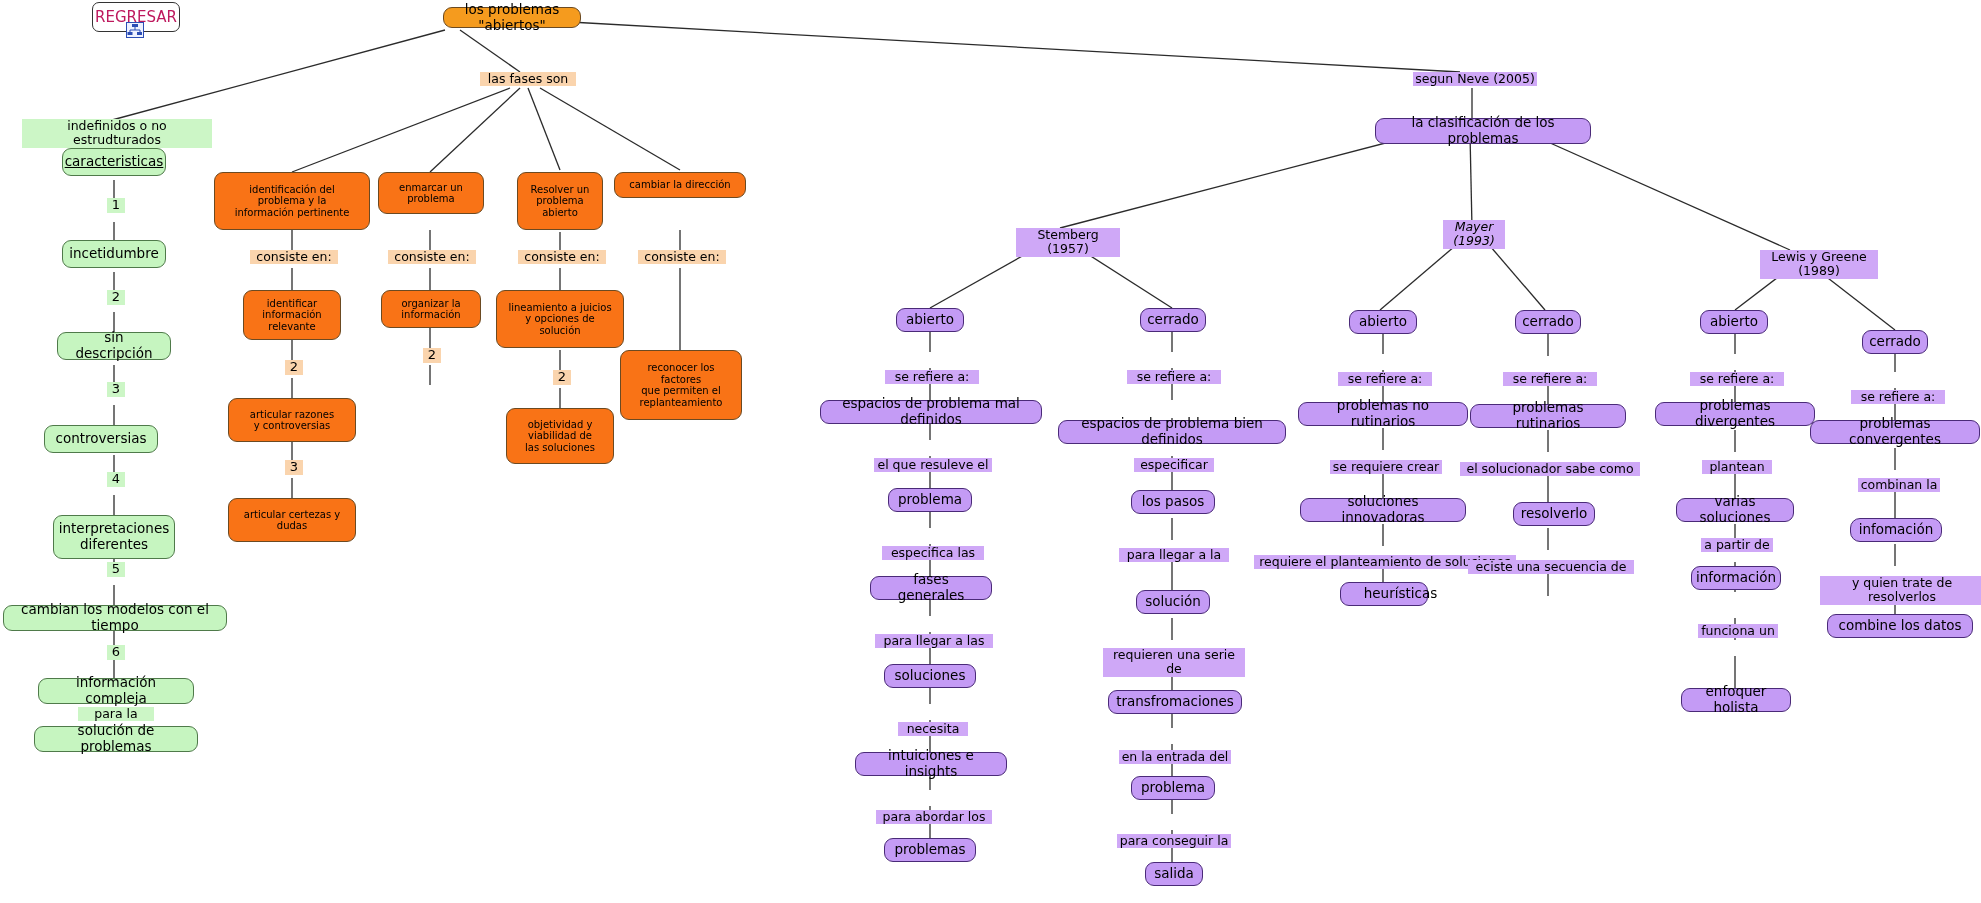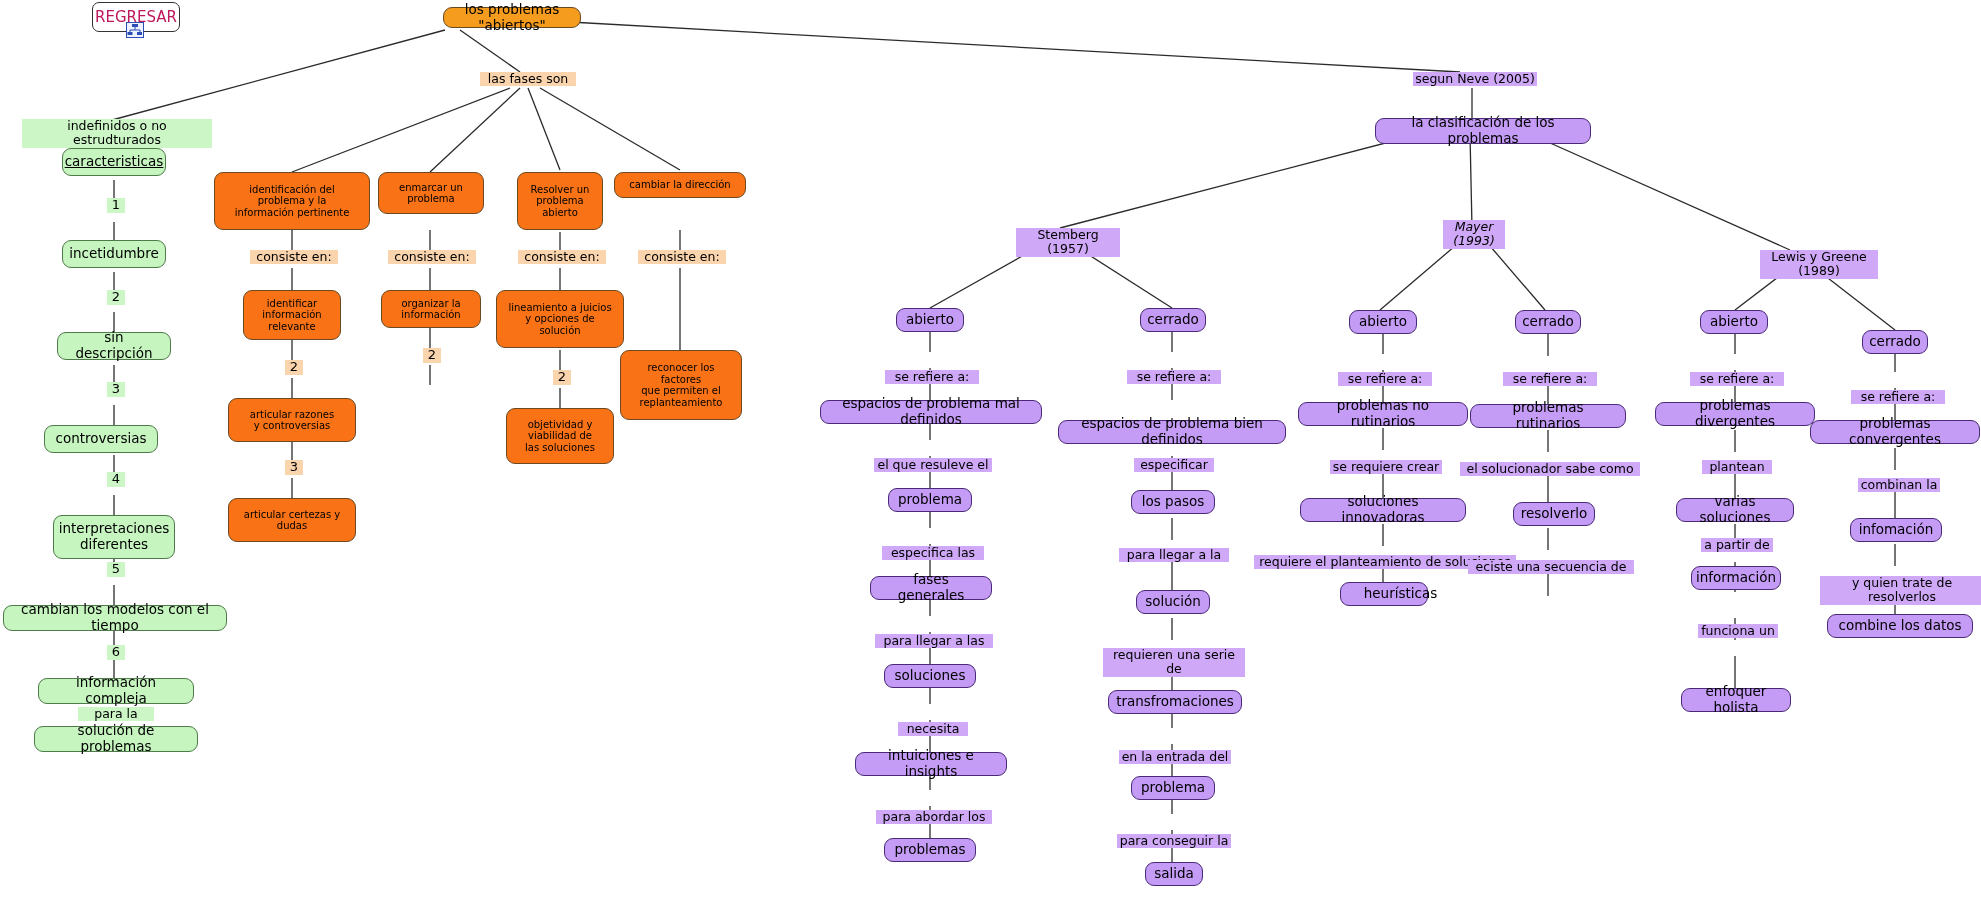--- a/index.html
+++ b/index.html
@@ -323,17 +323,17 @@
   <div class="node purple" style="left:1676px;top:498px;width:118px;height:24px;">varias soluciones</div>
   <div class="lbl purple" style="left:1701px;top:538px;width:68px;">a partir de</div>
   <div class="node purple" style="left:1691px;top:566px;width:90px;height:24px;">información</div>
   <div class="lbl purple" style="left:1698px;top:624px;width:76px;">funciona un</div>
   <div class="node purple" style="left:1681px;top:688px;width:110px;height:24px;">enfoquer holista</div>
 
   <div class="node purple" style="left:1862px;top:330px;width:66px;height:24px;">cerrado</div>
   <div class="lbl purple" style="left:1851px;top:390px;width:90px;">se refiere a:</div>
   <div class="node purple" style="left:1810px;top:420px;width:170px;height:24px;">problemas convergentes</div>
   <div class="lbl purple" style="left:1858px;top:478px;width:78px;">combinan la</div>
-  <div class="node purple" style="left:1850px;top:518px;width:92px;height:24px;">infomación</div>
+  <div class="node purple" style="left:1850px;top:518px;width:92px;height:24px;border-radius:10px;">infomación</div>
   <div class="lbl purple" style="left:1820px;top:576px;width:160px;">y quien trate de resolverlos</div>
   <div class="node purple" style="left:1827px;top:614px;width:146px;height:24px;">combine los datos</div>
 
 </div>
 
 </body></html>

